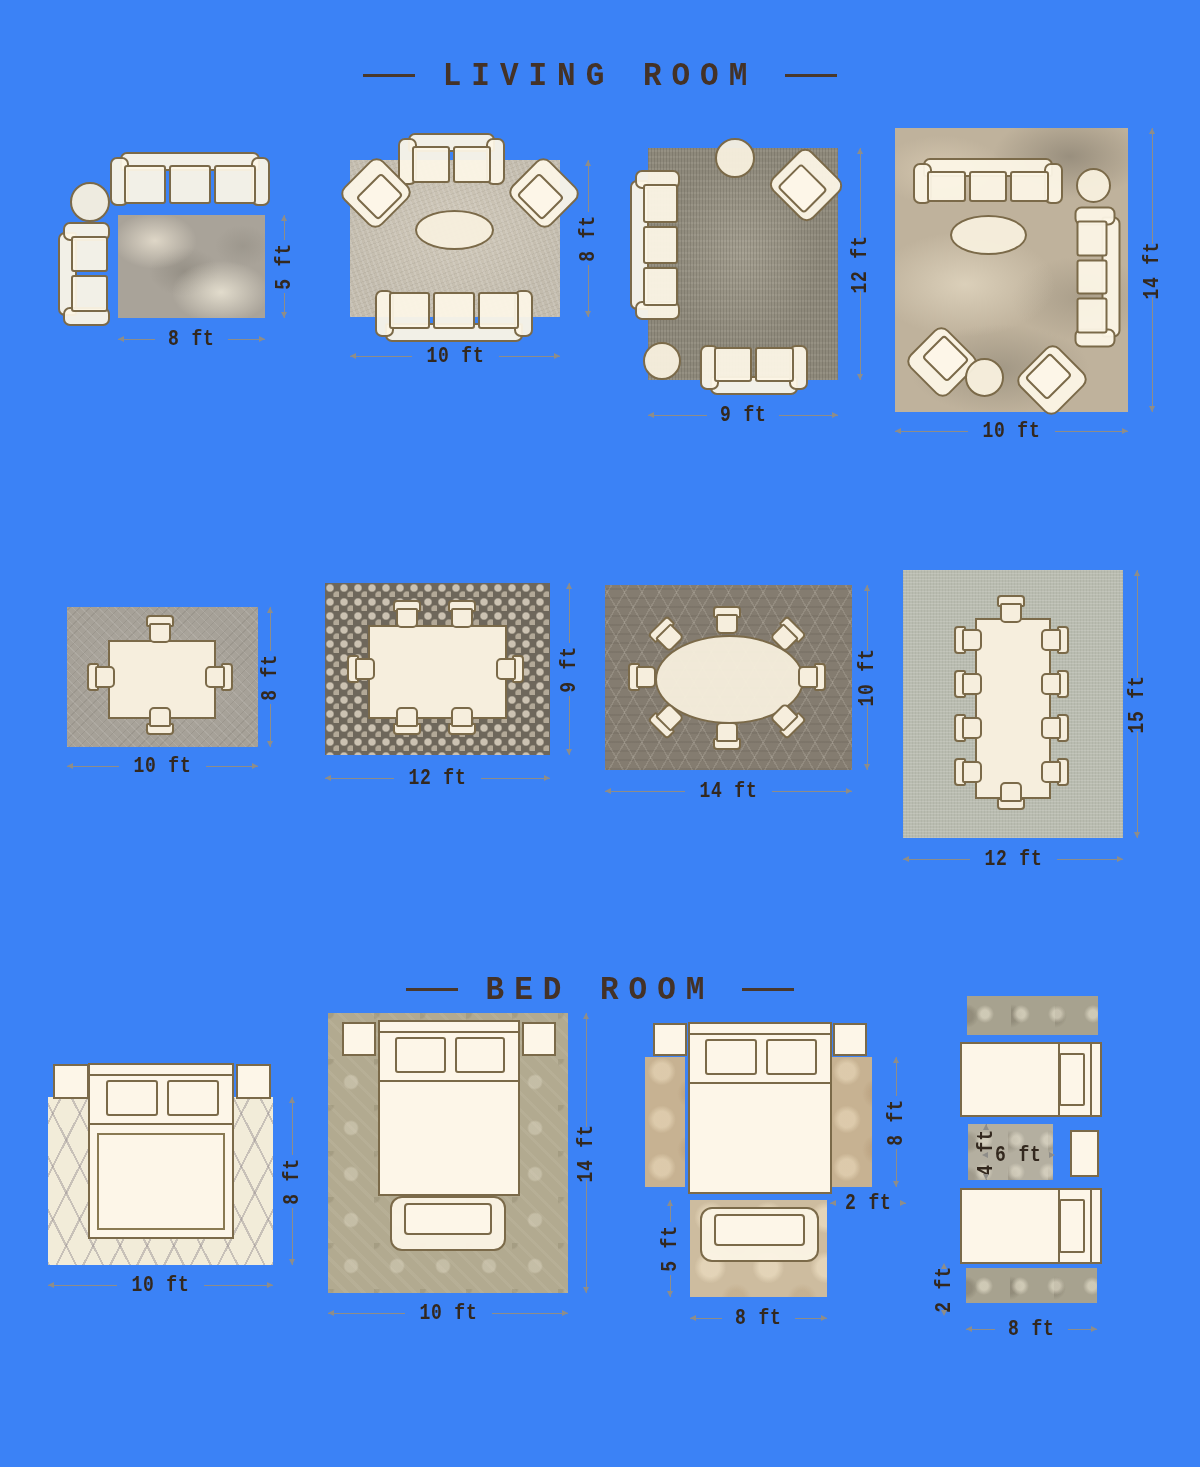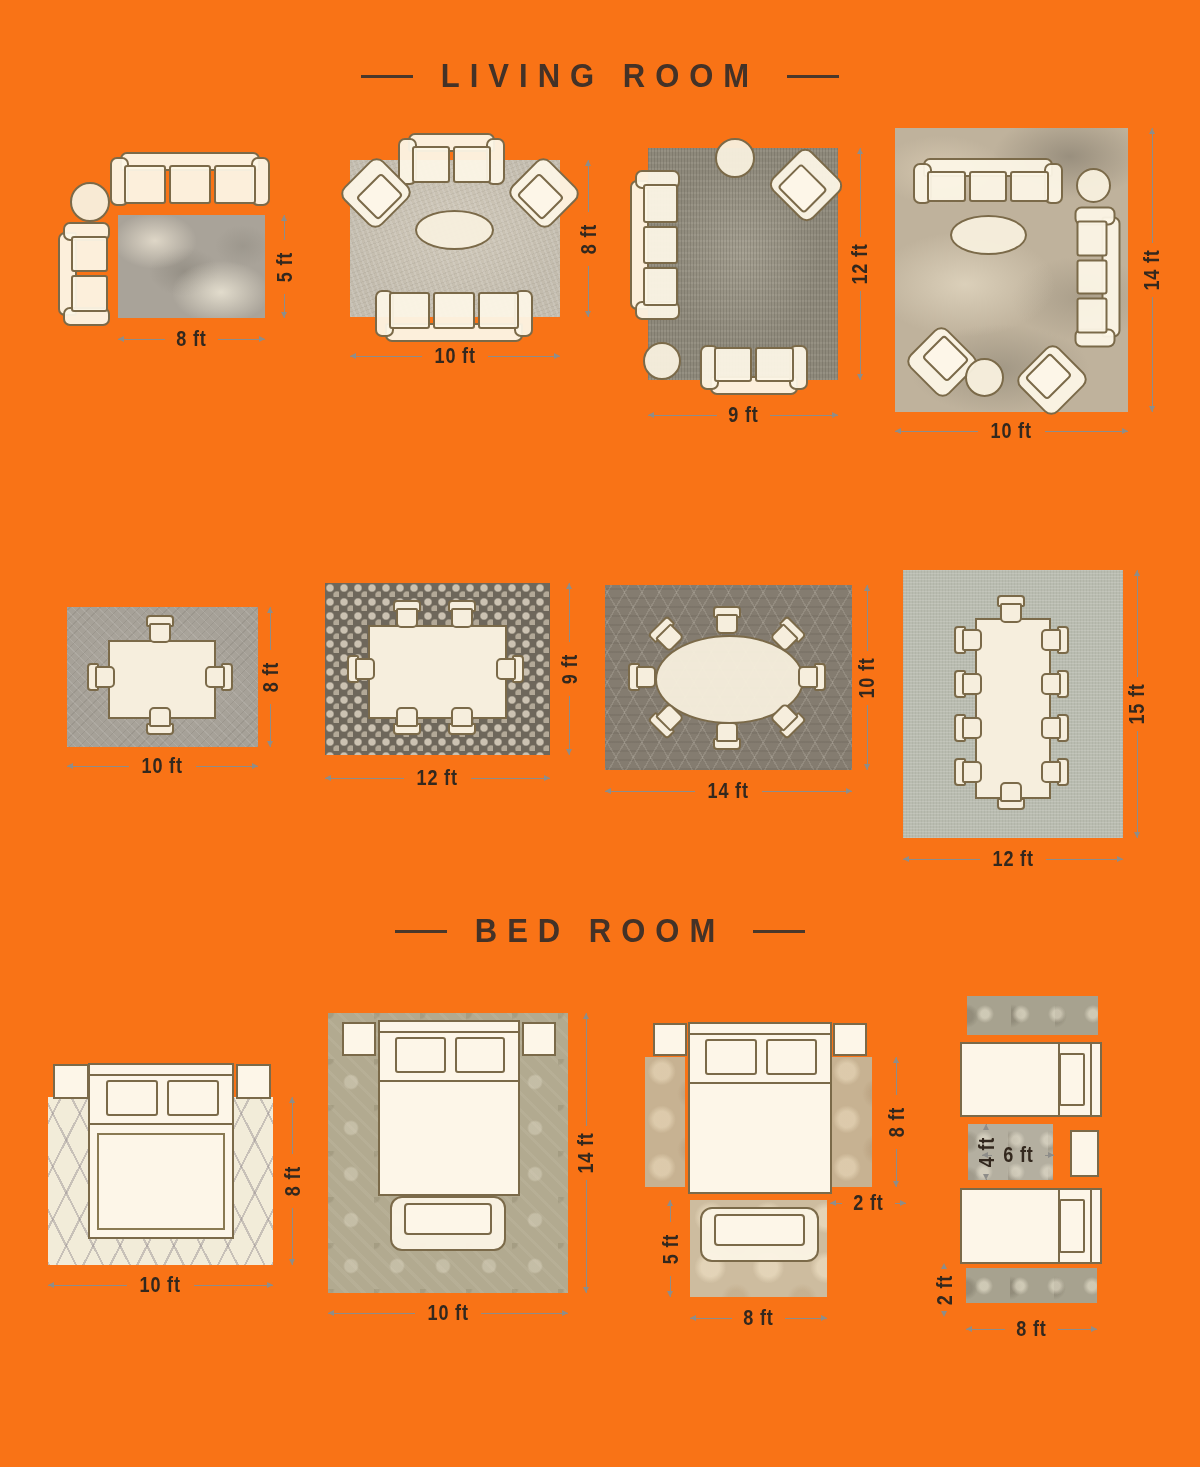--- a/index.html
+++ b/index.html
@@ -1,19 +1,19 @@
 <!DOCTYPE html>
 <html><head>
 <meta charset="utf-8">
 <style>
   html,body { margin:0; padding:0; background:#ffffff; }
   .canvas {
     position:relative; width:1200px; height:1467px; margin:0 auto;
-    background:#f97316; overflow:hidden;
-    font-family:Liberation Sans, sans-serif;
+    background:#3b82f6; overflow:hidden;
+    font-family:Liberation Mono, monospace;
   }
   .sec-title {
     position:absolute; left:0; width:100%;
     display:flex; justify-content:center; align-items:center; gap:28px;
   }
   .sec-title .dash { width:52px; height:3px; background:#4a382b; }
   .sec-title .ttl {
     font-weight:700; font-size:31px; letter-spacing:10px; color:#443227;
     transform:scaleY(1.08); white-space:nowrap;
   }
@@ -466,21 +466,21 @@
       <span class="dlbl">15 ft</span>
       <span class="ln b"></span>
     </div>
     <div class="dimh" style="left:13px;top:286px;width:220px;">
       <span class="ln a"></span>
       <span class="dlbl">12 ft</span>
       <span class="ln b"></span>
     </div>
   </div>
 
-  <div class="sec-title" style="top:913px;">
+  <div class="sec-title" style="top:972px;">
     <span class="dash"></span>
     <span class="ttl">BED ROOM</span>
     <span class="dash"></span>
   </div>
 
   <div class="layout" style="left:30px;top:1050px;width:290px;height:270px;">
     <div class="rug rb1" style="left:18px;top:47px;width:225px;height:168px;"></div>
     <div class="ns" style="left:23px;top:14px;width:32px;height:31px;"></div>
     <div class="ns" style="left:206px;top:14px;width:31px;height:31px;"></div>
     <div class="bedv" style="left:58px;top:13px;width:142px;height:172px;">

